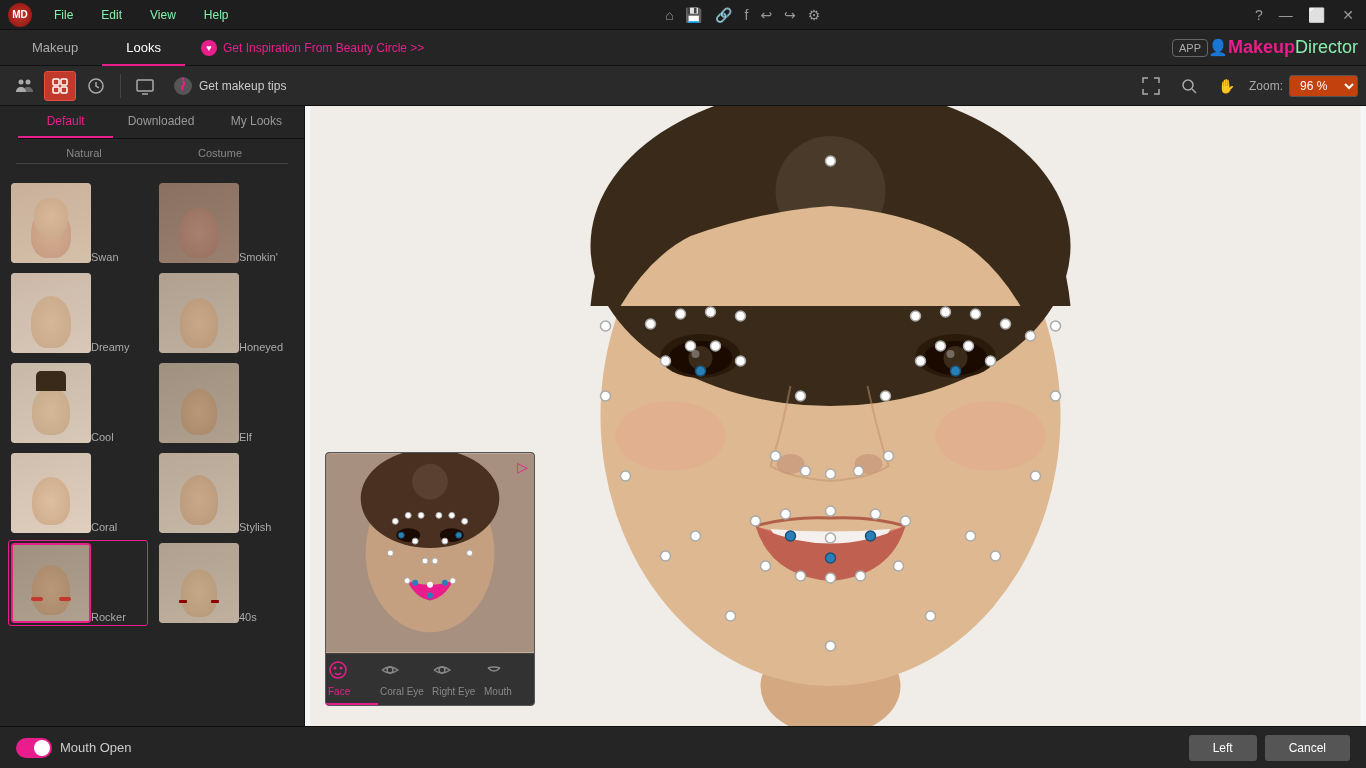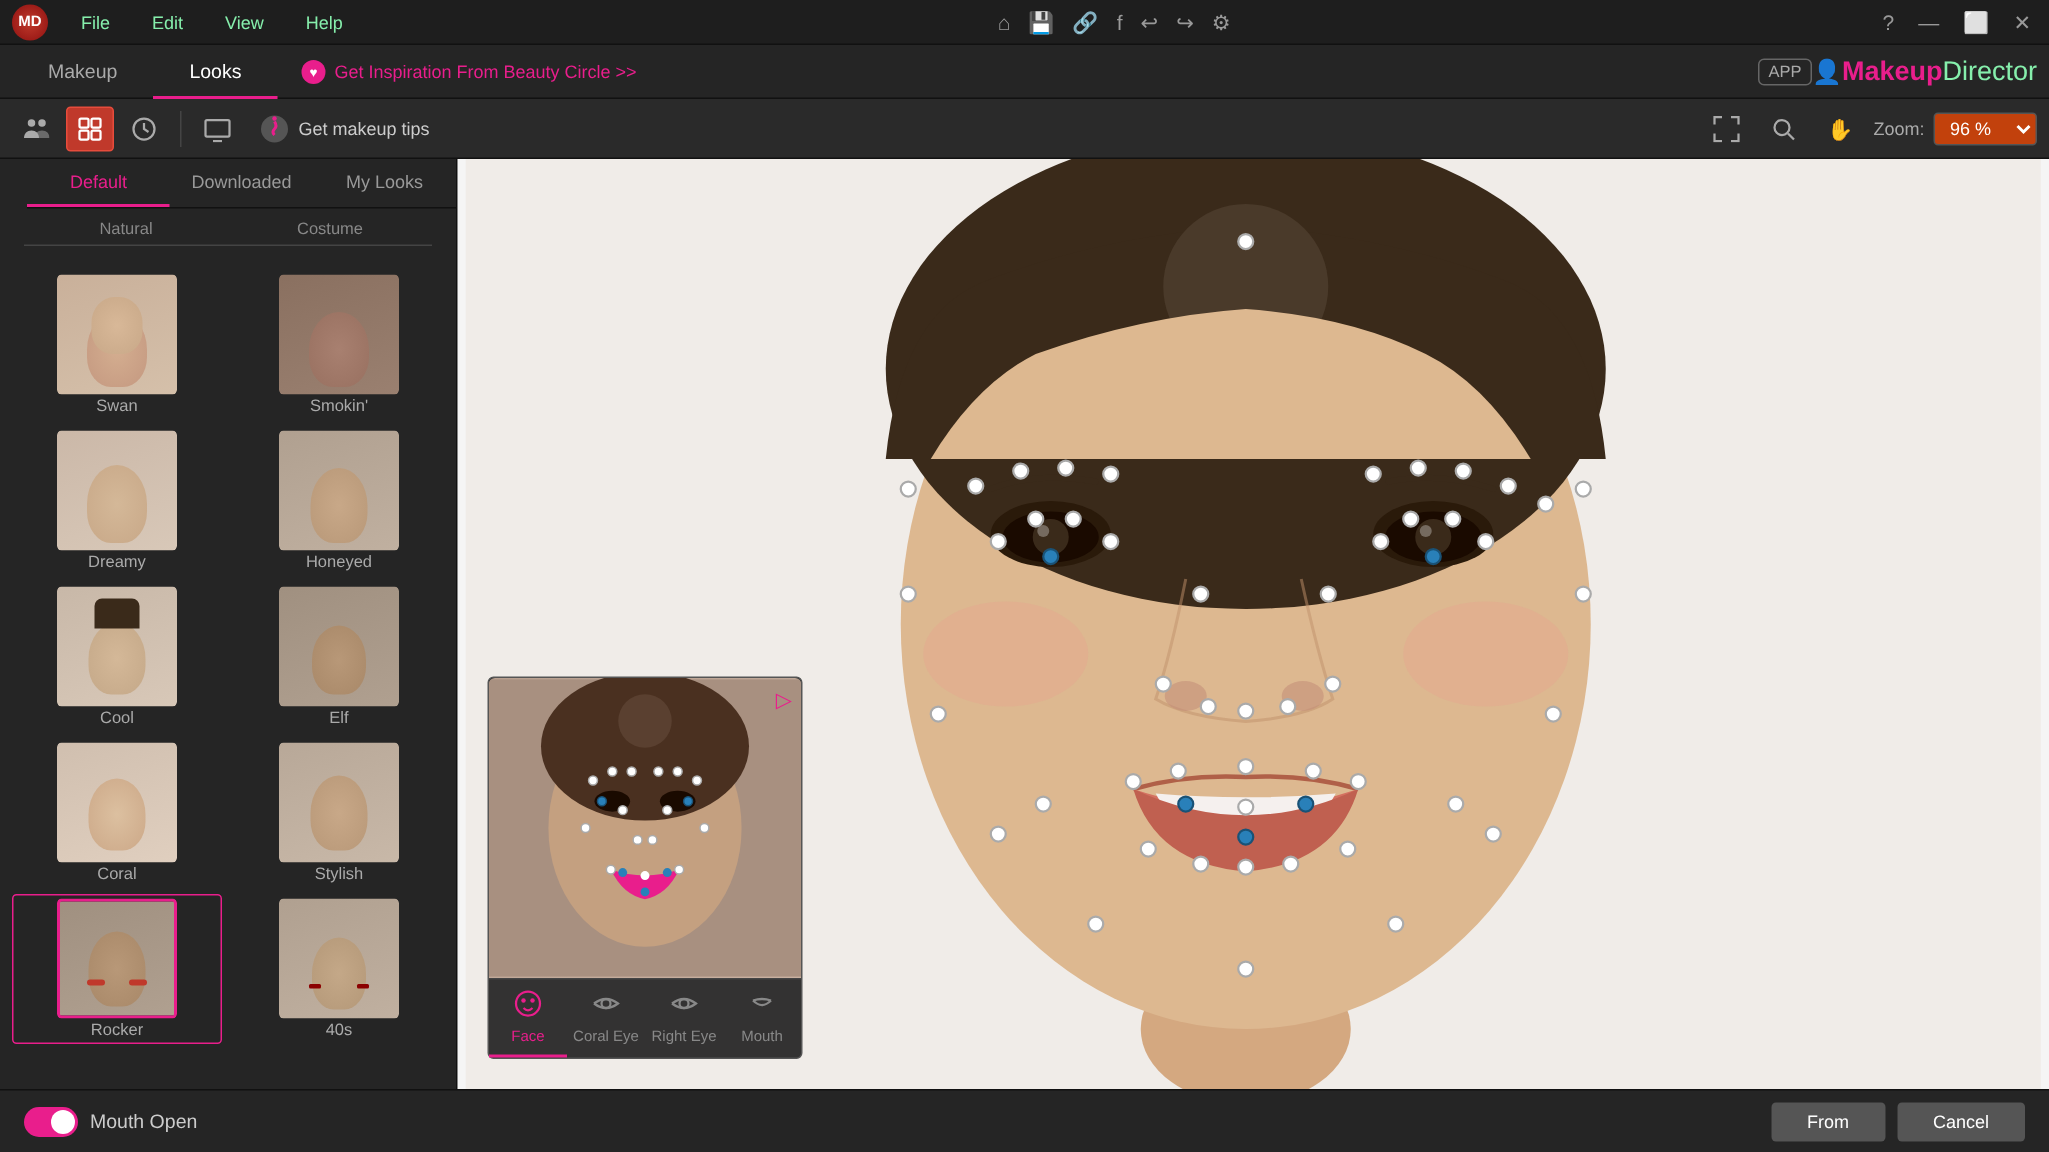--- a/index.html
+++ b/index.html
@@ -46,36 +46,36 @@
     #panel-tabs { display: flex; border-bottom: 1px solid #111; margin-left: 18px; }
     .panel-tab { flex: 1; text-align: center; padding: 8px 0; cursor: pointer; font-size: 12px; color: #999; border-bottom: 2px solid transparent; }
     .panel-tab.active { color: #e91e8c; border-bottom: 2px solid #e91e8c; }
     #looks-grid-header { display: flex; padding: 8px 16px; gap: 0; }
     .category-label { flex: 1; text-align: center; font-size: 11px; color: #888; border-bottom: 1px solid #444; padding-bottom: 4px; }
     #looks-grid { flex: 1; overflow-y: auto; padding: 8px; }
     #looks-grid::-webkit-scrollbar { width: 6px; }
     #looks-grid::-webkit-scrollbar-track { background: #1e1e1e; }
     #looks-grid::-webkit-scrollbar-thumb { background: #444; border-radius: 3px; }
     .looks-row { display: flex; gap: 8px; margin-bottom: 4px; }
-    .look-item { flex: 1; display: flex; flex-direction: column; align-items: center; cursor: pointer; border-radius: 3px; padding: 2px; border: 1px solid transparent; }
+    .look-item { flex: 1; display: flex; flex-direction: row; align-items: flex-end; cursor: pointer; border-radius: 3px; padding: 2px; border: 1px solid transparent; }
     .look-item.selected { border-color: #e91e8c; }
     .look-name { font-size: 11px; color: #aaa; margin-top: 2px; text-align: center; }
 
     
     .face-thumb { width: 80px; height: 80px; border-radius: 3px; position: relative; overflow: hidden; }
 
     
     #viewport { flex: 1; background: #f5f5f5; position: relative; overflow: hidden; }
     #face-image-container { width: 100%; height: 100%; position: relative; }
 
     
     #face-map { position: absolute; bottom: 20px; left: 20px; width: 210px; background: rgba(40,40,40,0.95); border: 1px solid #555; border-radius: 4px; z-index: 10; }
     #face-map-image { width: 100%; height: 200px; position: relative; overflow: hidden; background: linear-gradient(135deg, #b8a090, #c8b0a0); border-radius: 4px 4px 0 0; }
     #face-map-tabs { display: flex; border-top: 1px solid #444; }
-    .face-tab { flex: 1; display: flex; flex-direction: column; align-items: center; padding: 6px 2px; cursor: pointer; color: #888; font-size: 10px; border-bottom: 2px solid transparent; }
+    .face-tab { flex: 1; display: flex; flex-direction: column; padding: 6px 2px; cursor: pointer; color: #888; font-size: 10px; border-bottom: 2px solid transparent; }
     .face-tab.active { color: #e91e8c; border-bottom: 2px solid #e91e8c; }
     .face-tab-icon { font-size: 16px; margin-bottom: 2px; }
     .corner-mark { position: absolute; top: 6px; right: 6px; color: #e91e8c; font-size: 14px; }
 
     
     #bottom-bar { height: 42px; background: #252525; display: flex; align-items: center; justify-content: space-between; padding: 0 16px; border-top: 1px solid #111; }
     #mouth-toggle { display: flex; align-items: center; gap: 8px; }
     .toggle-switch { width: 36px; height: 20px; background: #e91e8c; border-radius: 10px; position: relative; cursor: pointer; }
     .toggle-knob { width: 16px; height: 16px; background: #fff; border-radius: 50%; position: absolute; top: 2px; right: 2px; }
     #toggle-label { color: #ccc; font-size: 13px; }
@@ -509,16 +509,16 @@
 </div>
 
 <div id="bottom-bar">
   <div id="mouth-toggle">
     <div class="toggle-switch">
       <div class="toggle-knob"></div>
     </div>
     <span id="toggle-label">Mouth Open</span>
   </div>
   <div id="bottom-actions">
-    <button class="action-btn btn-done">From</button>
+    <button class="action-btn btn-done">Left</button>
     <button class="action-btn btn-cancel">Cancel</button>
   </div>
 </div>
 
 </body></html>

